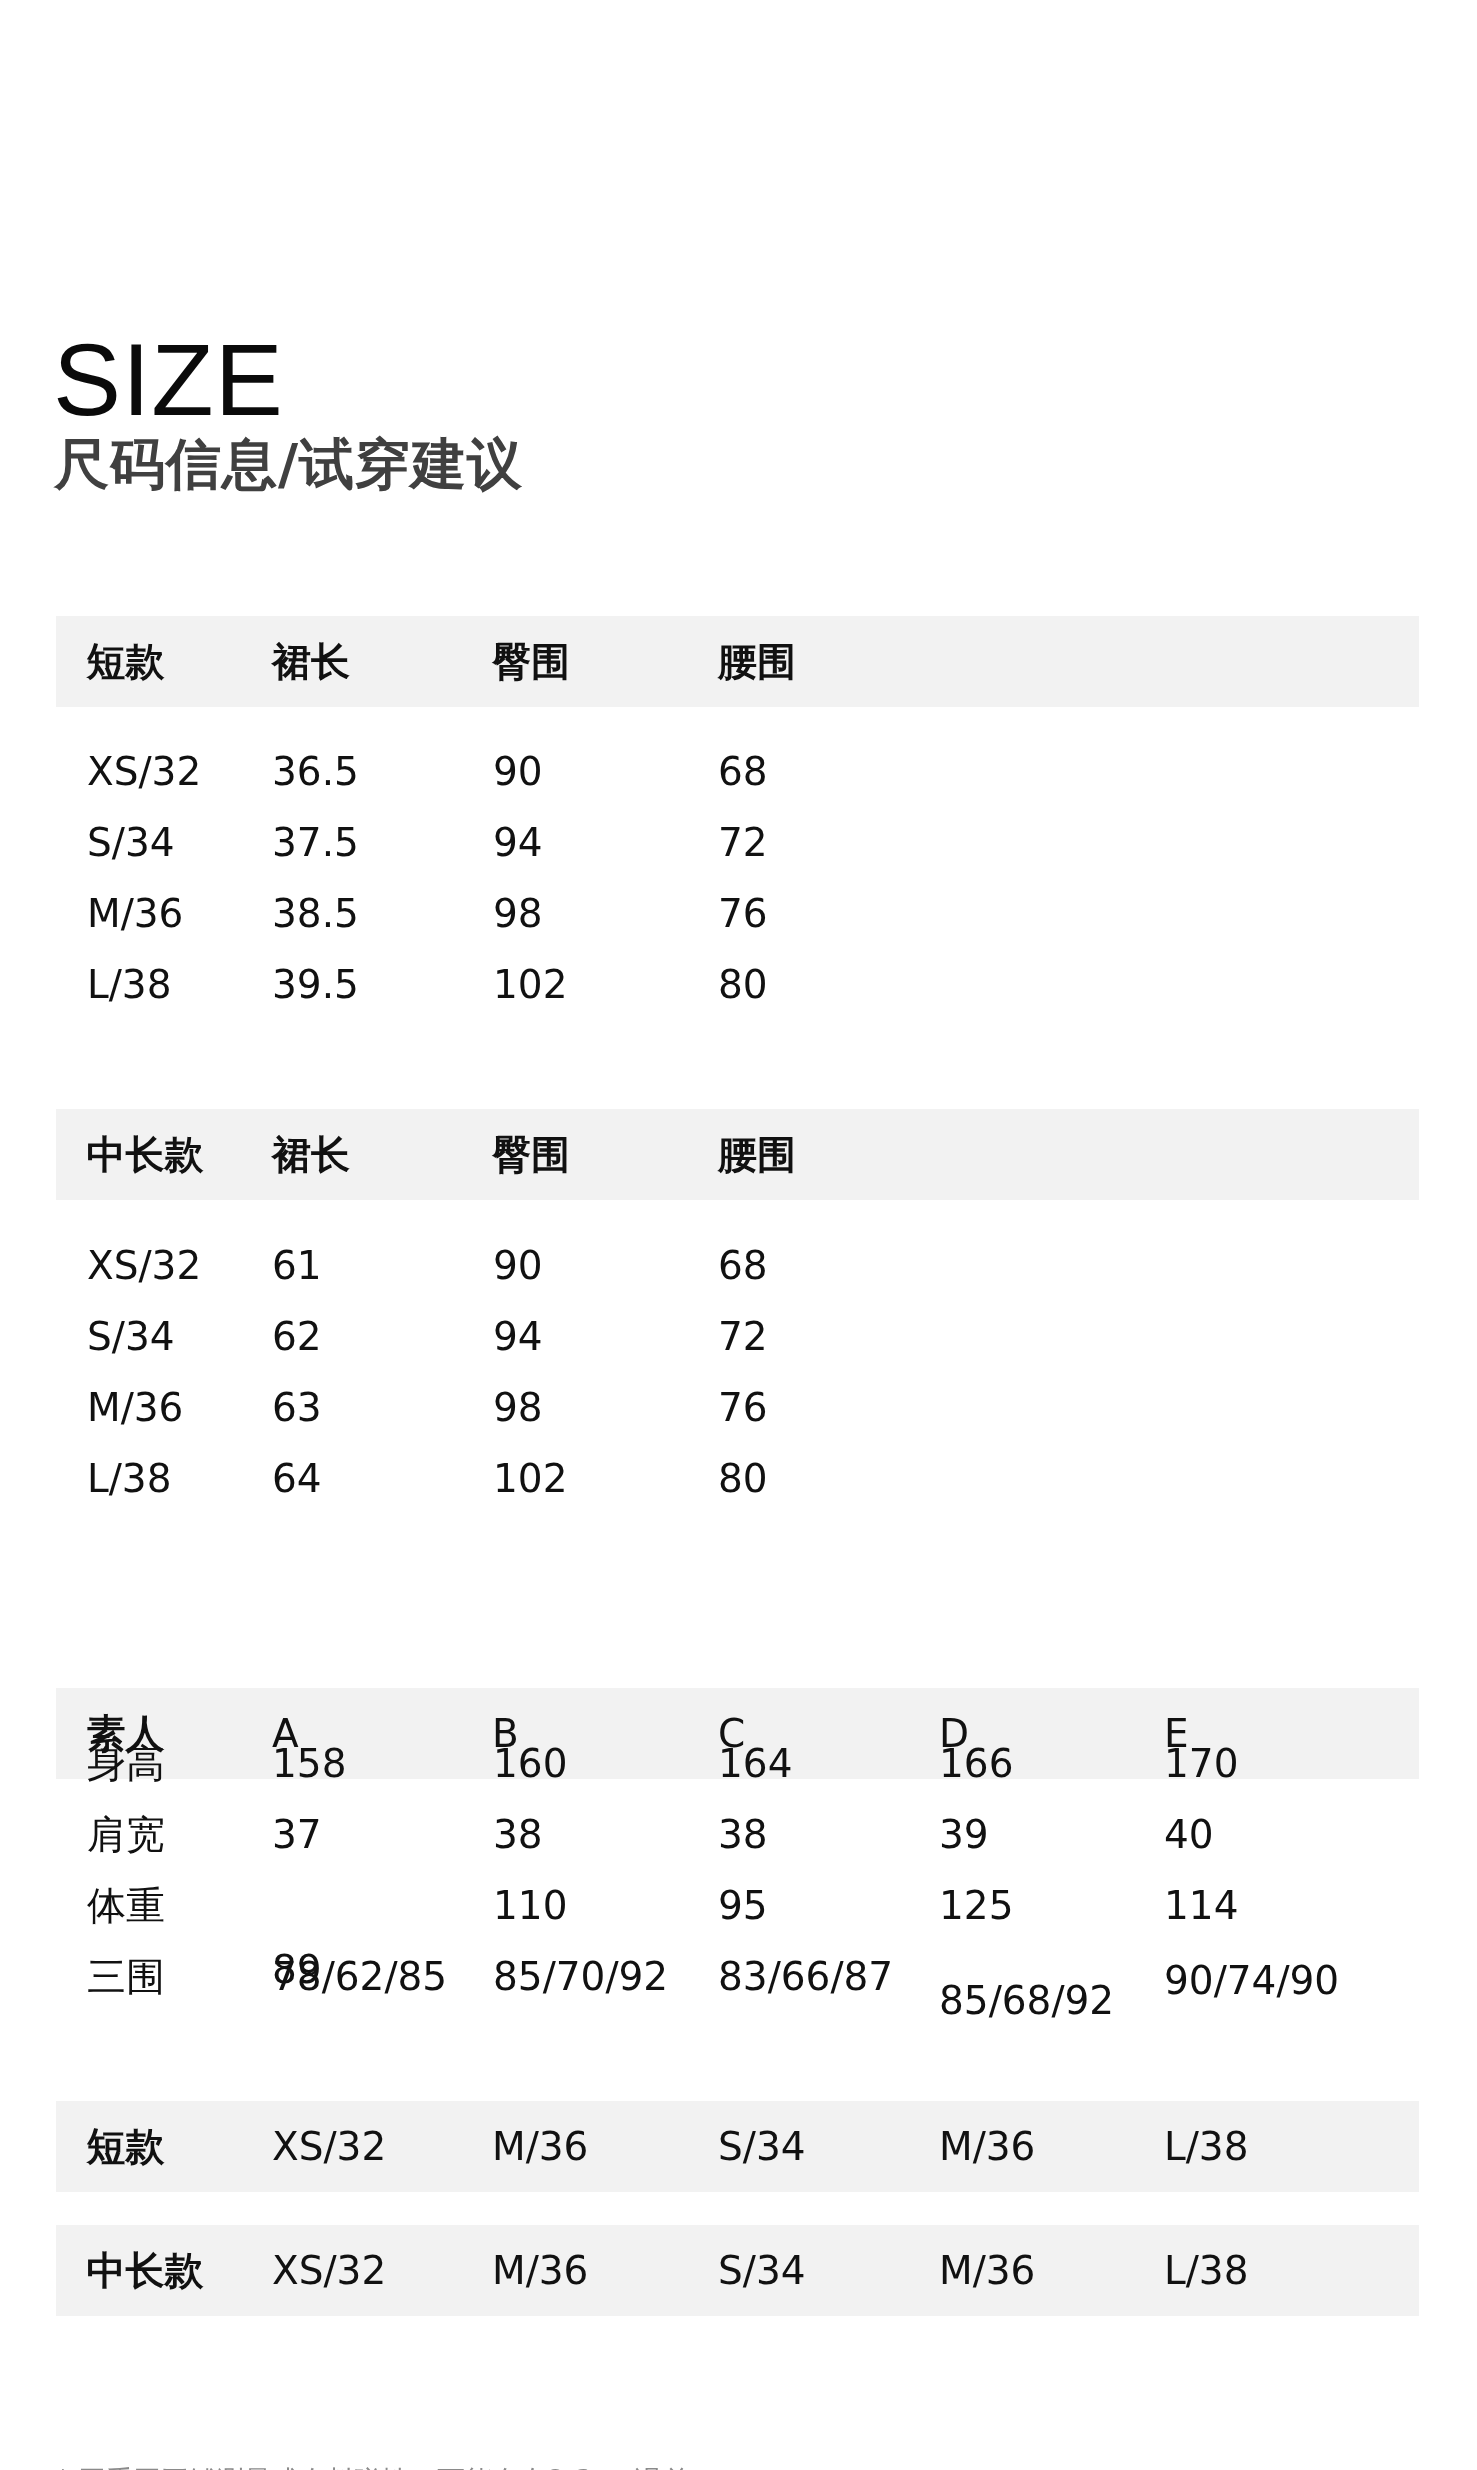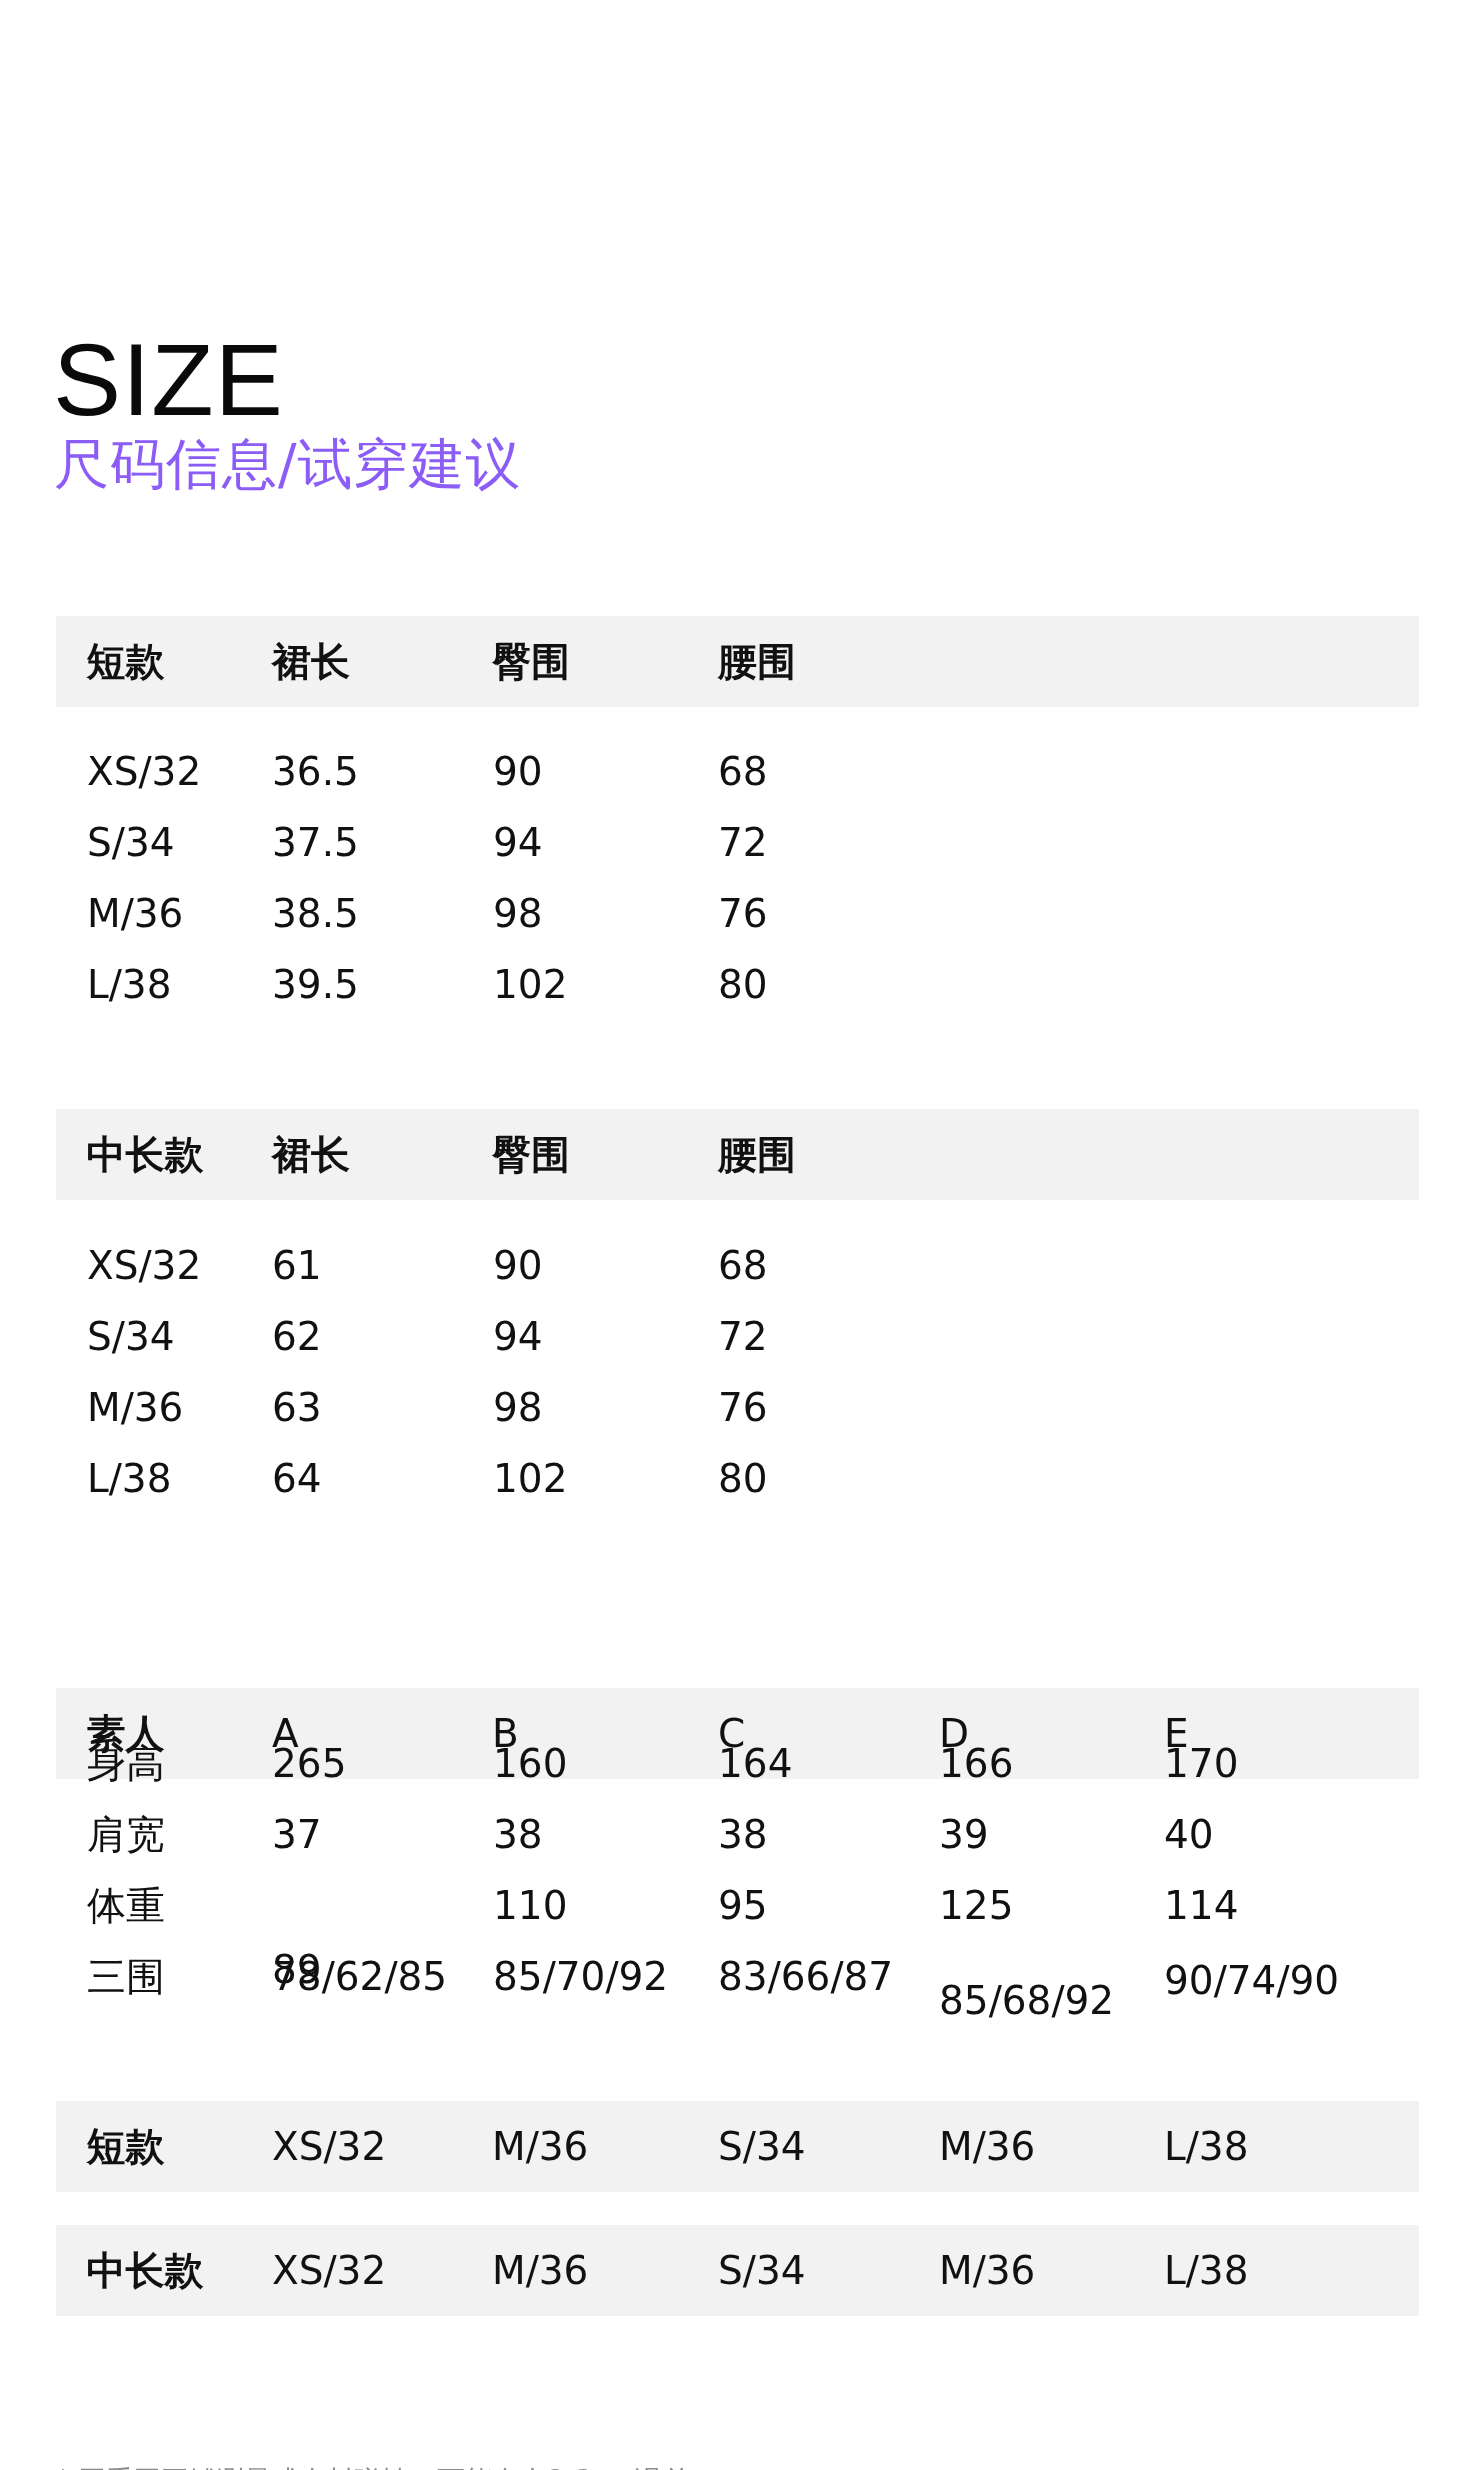--- a/index.html
+++ b/index.html
@@ -26,22 +26,22 @@
     letter-spacing: 1px;
     color: #0a0a0a;
     margin: 0;
   }
   .title-cn {
     position: absolute;
     left: 54px;
     top: 429px;
     font-size: 55px;
     line-height: 71px;
-    font-weight: 400;
-    color: #8b5cf6;
+    font-weight: 700;
+    color: #404040;
     margin: 0;
     letter-spacing: 1px;
   }
   .band {
     position: absolute;
     left: 56px;
     width: 1363px;
     height: 91px;
     background: #f2f2f2;
   }
@@ -164,21 +164,21 @@
     <span class="cell c0">素人</span>
     <span class="cell c1 value">A</span>
     <span class="cell c2 value">B</span>
     <span class="cell c3 value">C</span>
     <span class="cell c4 value">D</span>
     <span class="cell c5 value">E</span>
   </div>
   <div class="rows">
     <div>
       <span class="cell c0" style="top:1763px;">身高</span>
-      <span class="cell c1" style="top:1763px;">265</span>
+      <span class="cell c1" style="top:1763px;">158</span>
       <span class="cell c2" style="top:1763px;">160</span>
       <span class="cell c3" style="top:1763px;">164</span>
       <span class="cell c4" style="top:1763px;">166</span>
       <span class="cell c5" style="top:1763px;">170</span>
     </div>
     <div>
       <span class="cell c0" style="top:1834px;">肩宽</span>
       <span class="cell c1" style="top:1834px;">37</span>
       <span class="cell c2" style="top:1834px;">38</span>
       <span class="cell c3" style="top:1834px;">38</span>

